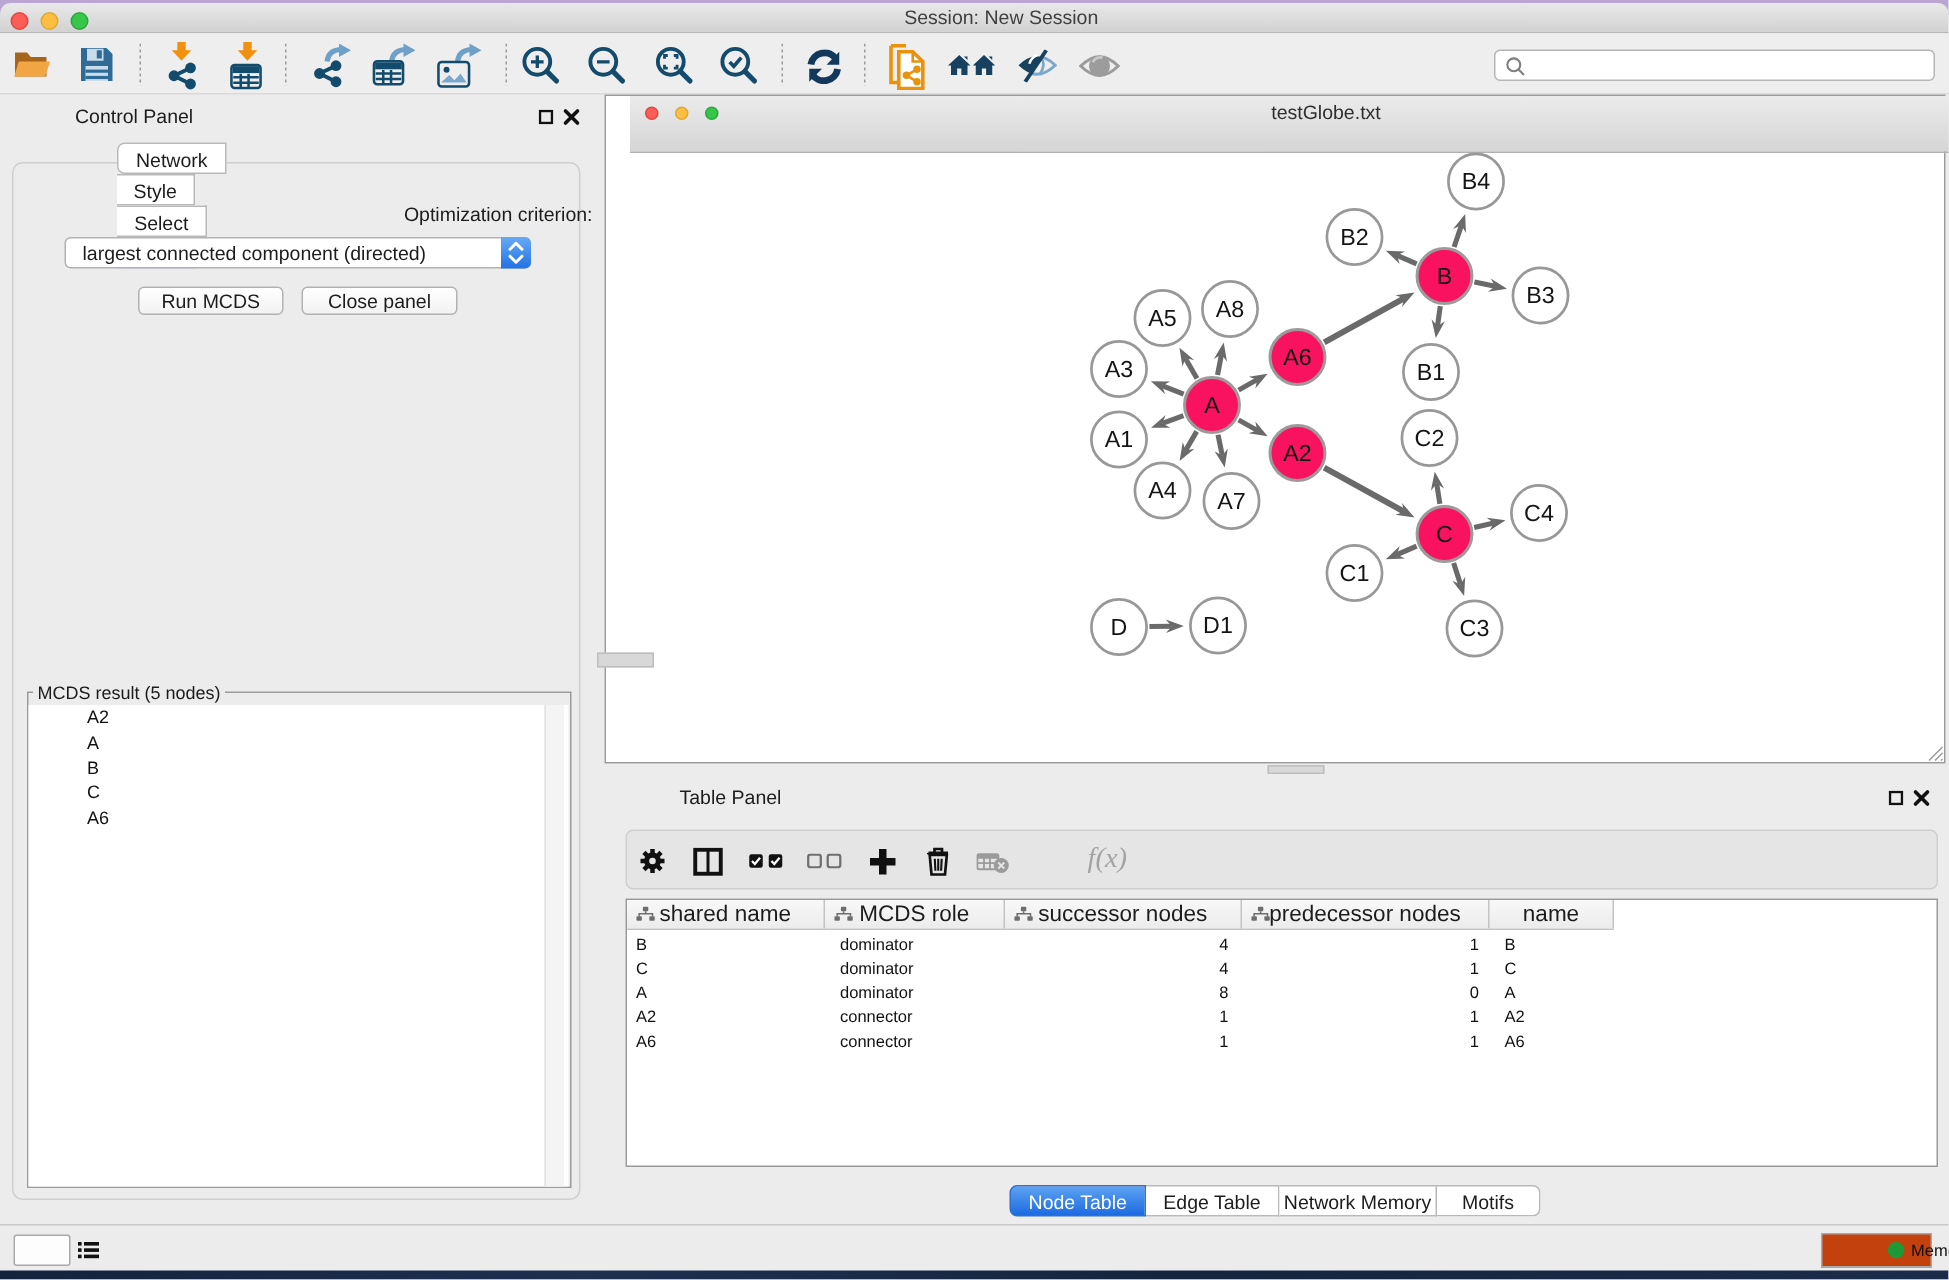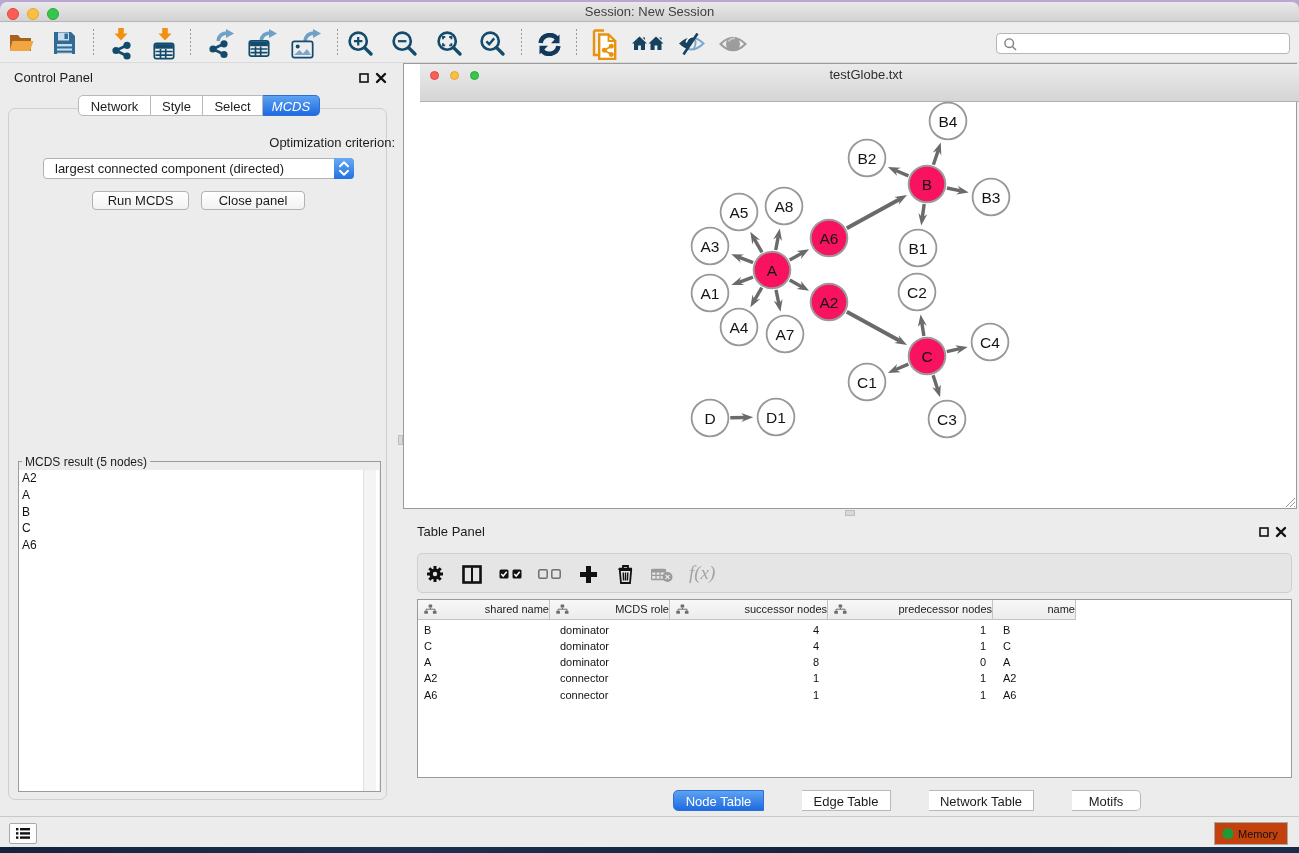--- a/index.html
+++ b/index.html
@@ -1,34 +1,34 @@
 <!DOCTYPE html>
 <html><head>
 <meta charset="utf-8">
 <style>
 * { margin:0; padding:0; box-sizing:border-box; }
 html,body { width:1299px; height:853px; overflow:hidden; }
 body { font-family:"Liberation Sans", sans-serif; background:#ececec; position:relative; }
-.abs { position:absolute; }
+.abs { position:absolute;padding-left:36px; }
 #deskTop { left:0; top:0; width:1299px; height:10px; background:#b9a6d2; }
 #titlebar { left:0; top:2px; width:1299px; height:20px;
   background:linear-gradient(#e9e9e9,#d2d2d2); border-bottom:1px solid #b6b6b6;
   border-radius:7px 7px 0 0; }
 #titlebar .t { width:100%; text-align:center; font-size:13px; color:#3f3f3f; line-height:20px; }
 .tl { position:absolute; width:12px; height:12px; border-radius:50%; top:6px; }
 #toolbar { left:0; top:23px; width:1299px; height:40px; background:#eeeeee; border-bottom:1px solid #dadada; }
 .sep { position:absolute; top:6px; height:28px; width:1px;
   background-image:linear-gradient(#9a9a9a 2px, transparent 2px); background-size:1px 4px; }
 #searchbox { left:996px; top:10px; width:294px; height:21px; background:#fff;
   border:1px solid #b5b5b5; border-radius:4px; }
 
 #cpTitle { left:14px; top:70px; font-size:13px; color:#1c1c1c; }
 #cpPanel { left:8px; top:108px; width:379px; height:692px; background:#ececec;
   border:1px solid #cfcfcf; border-radius:7px; }
-.tabrow { position:absolute; display:flex; }
+.tabrow { position:absolute; display:flex;flex-direction:column; }
 .tab { height:21px; line-height:21px; font-size:13px; color:#1c1c1c; text-align:center;
   background:#fff; border:1px solid #b9b9b9; border-left:none; padding:0 14px; }
 .tab.first { border-left:1px solid #b9b9b9; border-radius:5px 0 0 5px; }
 .tab.last { border-radius:0 5px 5px 0; }
 .tab.sel { background:linear-gradient(#5da2f2,#1d6be2); color:#fff; border-color:#2f6fd0; }
 #optlabel { left:0px; top:135px; width:395px; text-align:right; font-size:13px; color:#1c1c1c; }
 #combo { left:43px; top:158px; width:311px; height:21px; background:#fff;
   border:1px solid #b2b2b2; border-radius:4px; font-size:13px; color:#1c1c1c; line-height:19px;
   padding-left:11px; }
 #combo .spin { position:absolute; right:-1px; top:-1px; width:20px; height:21px;
@@ -50,24 +50,24 @@
 #nettitle .t { width:100%; text-align:center; font-size:13px; color:#2e2e2e; line-height:22px; }
 .tls { position:absolute; width:9px; height:9px; border-radius:50%; top:7px; }
 
 #tpTitle { left:417px; top:524px; font-size:13px; color:#1c1c1c; }
 #tpToolbar { left:417px; top:553px; width:875px; height:40px; background:#e5e5e5;
   border:1px solid #cfcfcf; border-radius:5px; }
 #tbl { left:417px; top:599px; width:875px; height:179px; background:#fff; border:1px solid #9a9a9a; }
 #tblHead { position:absolute; left:0; top:0; height:20px; width:658px;
   background:linear-gradient(#f8f8f8,#ececec); border-bottom:1px solid #c3c3c3; }
 .hcell { position:absolute; top:0; height:19px; border-right:1px solid #c3c3c3;
-  font-size:11px; color:#1c1c1c; text-align:right; line-height:19px; }
+  font-size:15px; color:#1c1c1c; text-align:center; line-height:19px; }
 .trow { position:absolute; left:0; width:700px; height:16.3px; font-size:11px; color:#111; }
 .trow span { position:absolute; line-height:16.3px; }
-.tabrow2 { position:absolute; display:flex;gap:38px; }
+.tabrow2 { position:absolute; display:flex; }
 
 #statusbar { left:0; top:816px; width:1299px; height:31px; background:#ececec; border-top:1px solid #c9c9c9; }
 #hambtn { left:9px; top:823px; width:28px; height:21px; background:#fdfdfd; border:1px solid #a9a9a9; border-radius:2px; }
 #membtn { left:1214px; top:822px; width:74px; height:23px; background:#c2410c; border:1px solid #a9a9a9; }
 #deskBottom { left:0; top:847px; width:1299px; height:6px;
   background:linear-gradient(90deg,#14233c,#1d3050 30%,#15253e 60%,#1b2c4a); }
 svg.icon { position:absolute; }
 </style>
 </head>
 <body>
@@ -489,21 +489,21 @@
 <span style="left:6px;">A6</span>
       <span style="left:142px;">connector</span>
 <span style="left:336px;width:65px;text-align:right;">1</span>
 <span style="left:503px;width:65px;text-align:right;">1</span>
 <span style="left:585px;">A6</span>
     </div>
 </div>
 <div class="tabrow2" style="left:673px;top:790px;">
   <div class="tab first sel" style="width:91px;padding:0;">Node Table</div>
   <div class="tab" style="width:89px;padding:0;">Edge Table</div>
-  <div class="tab" style="width:105px;padding:0;">Network Table</div>
+  <div class="tab" style="width:105px;padding:0;">Network Memory</div>
   <div class="tab last" style="width:69px;padding:0;">Motifs</div>
 </div>
 <div id="statusbar" class="abs"></div>
 <div id="hambtn" class="abs"><svg width="26" height="19" viewBox="0 0 26 19">
       <g fill="#111">
         <rect x="6" y="4" width="2.4" height="2.4"></rect>
         <rect x="10" y="4" width="10" height="2.4"></rect>
         <rect x="6" y="8.2" width="2.4" height="2.4"></rect>
         <rect x="10" y="8.2" width="10" height="2.4"></rect>
         <rect x="6" y="12.4" width="2.4" height="2.4"></rect>

